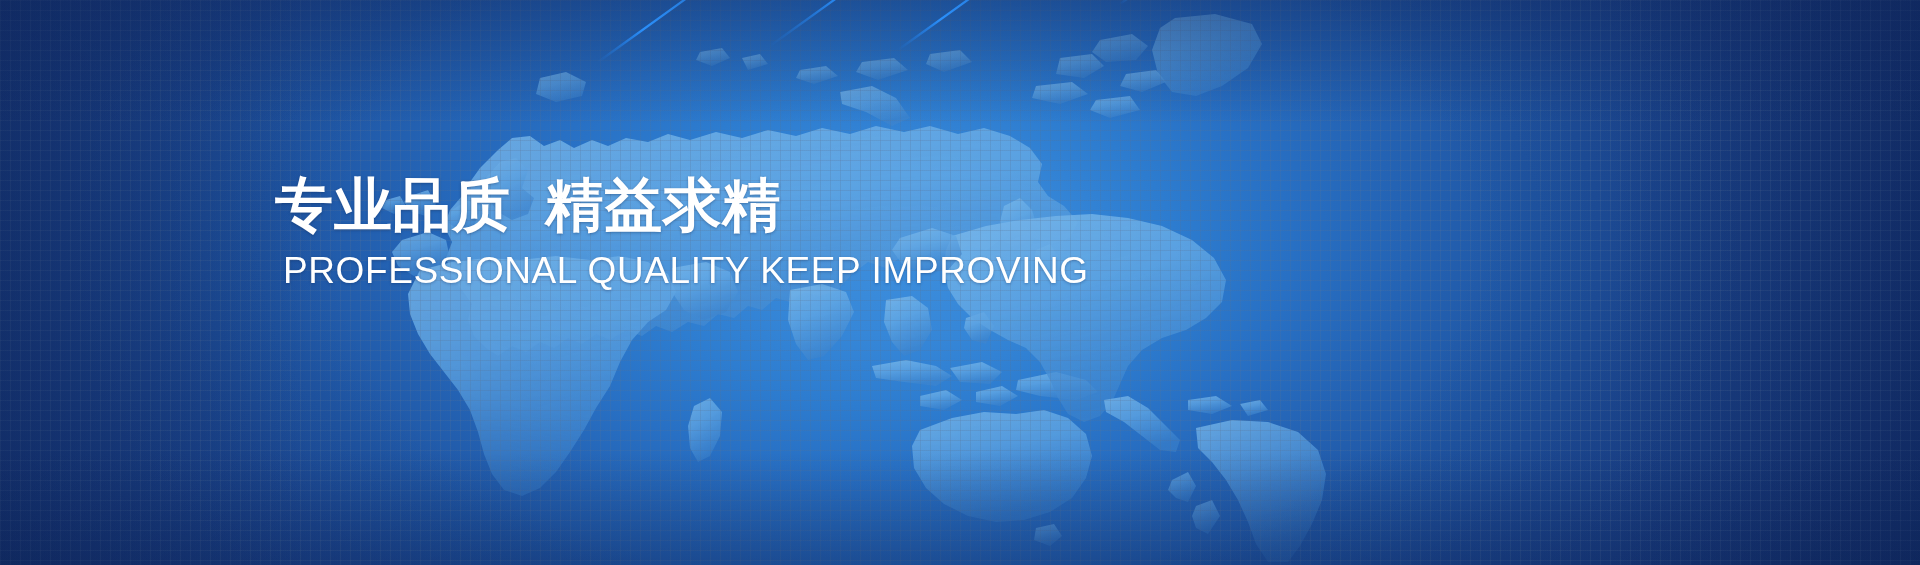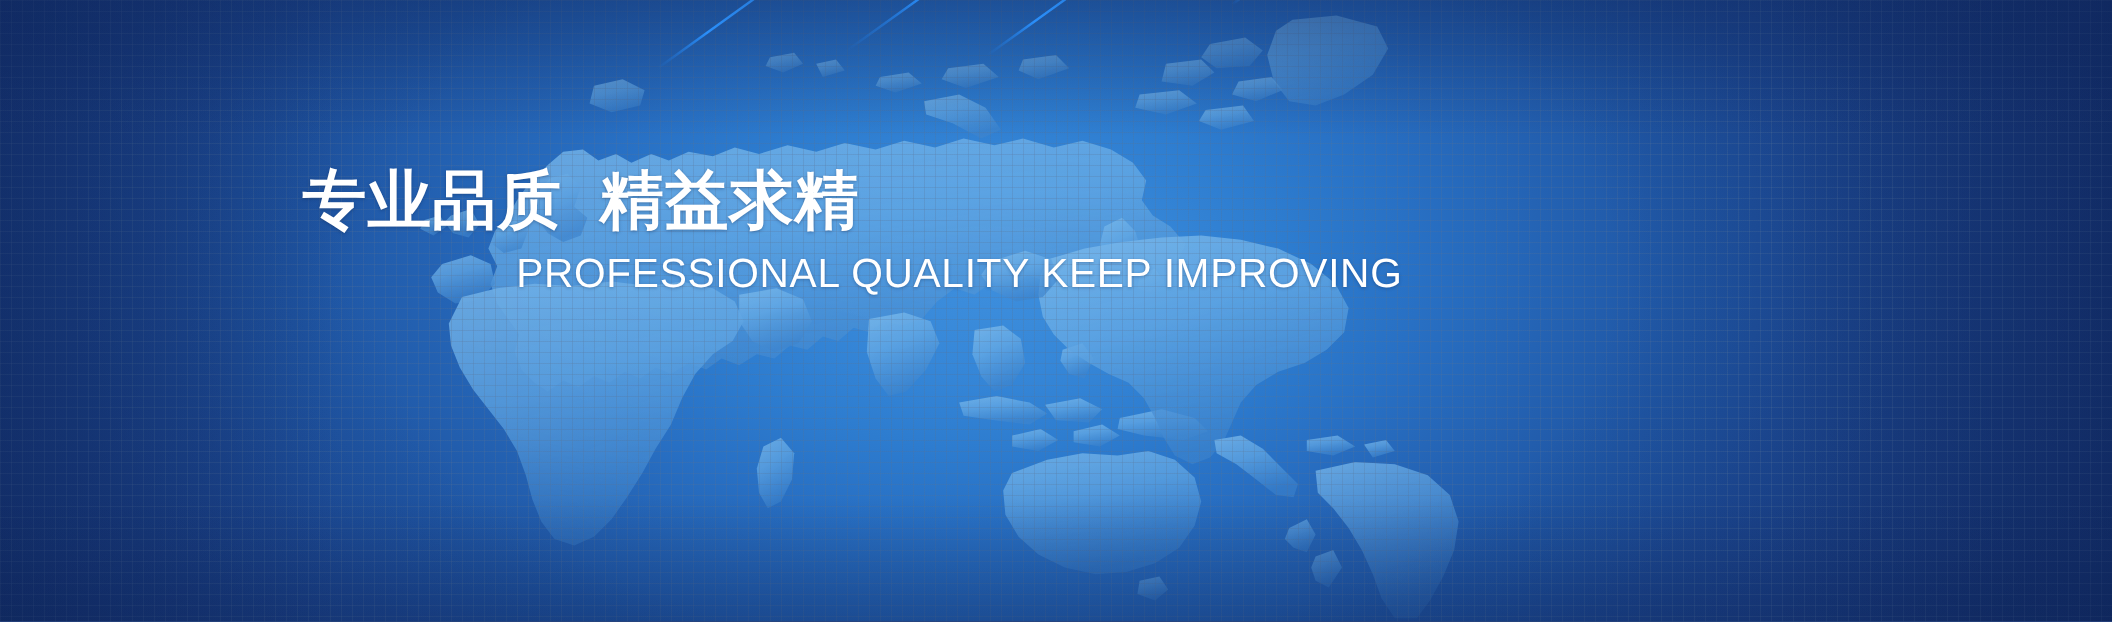--- a/index.html
+++ b/index.html
@@ -80,21 +80,21 @@
   }
 
   
   .streaks { position: absolute; inset: 0; }
   .streaks svg { display: block; width: 100%; height: 100%; }
 
   
   .copy {
     position: absolute;
     left: 275px;
-    top: 154px;
+    top: 176px;
     width: 1000px;
   }
   .headline {
     margin: 0;
     font-size: 58px;
     font-weight: 700;
     line-height: 1.0;
     color: #ffffff;
     letter-spacing: 1px;
     white-space: pre;
@@ -102,21 +102,20 @@
   }
   .subline {
     margin: 18px 0 0 8px;
     font-size: 37px;
     font-weight: 400;
     line-height: 1.0;
     color: #ffffff;
     letter-spacing: 0.6px;
     white-space: pre;
     text-shadow: 0 1px 3px rgba(8,28,70,0.30);
-    text-align: right;
   }
 </style>
 </head>
 <body>
 
 <div class="banner">
 
   <div class="bg-glow"></div>
 
   <div class="map-layer">

